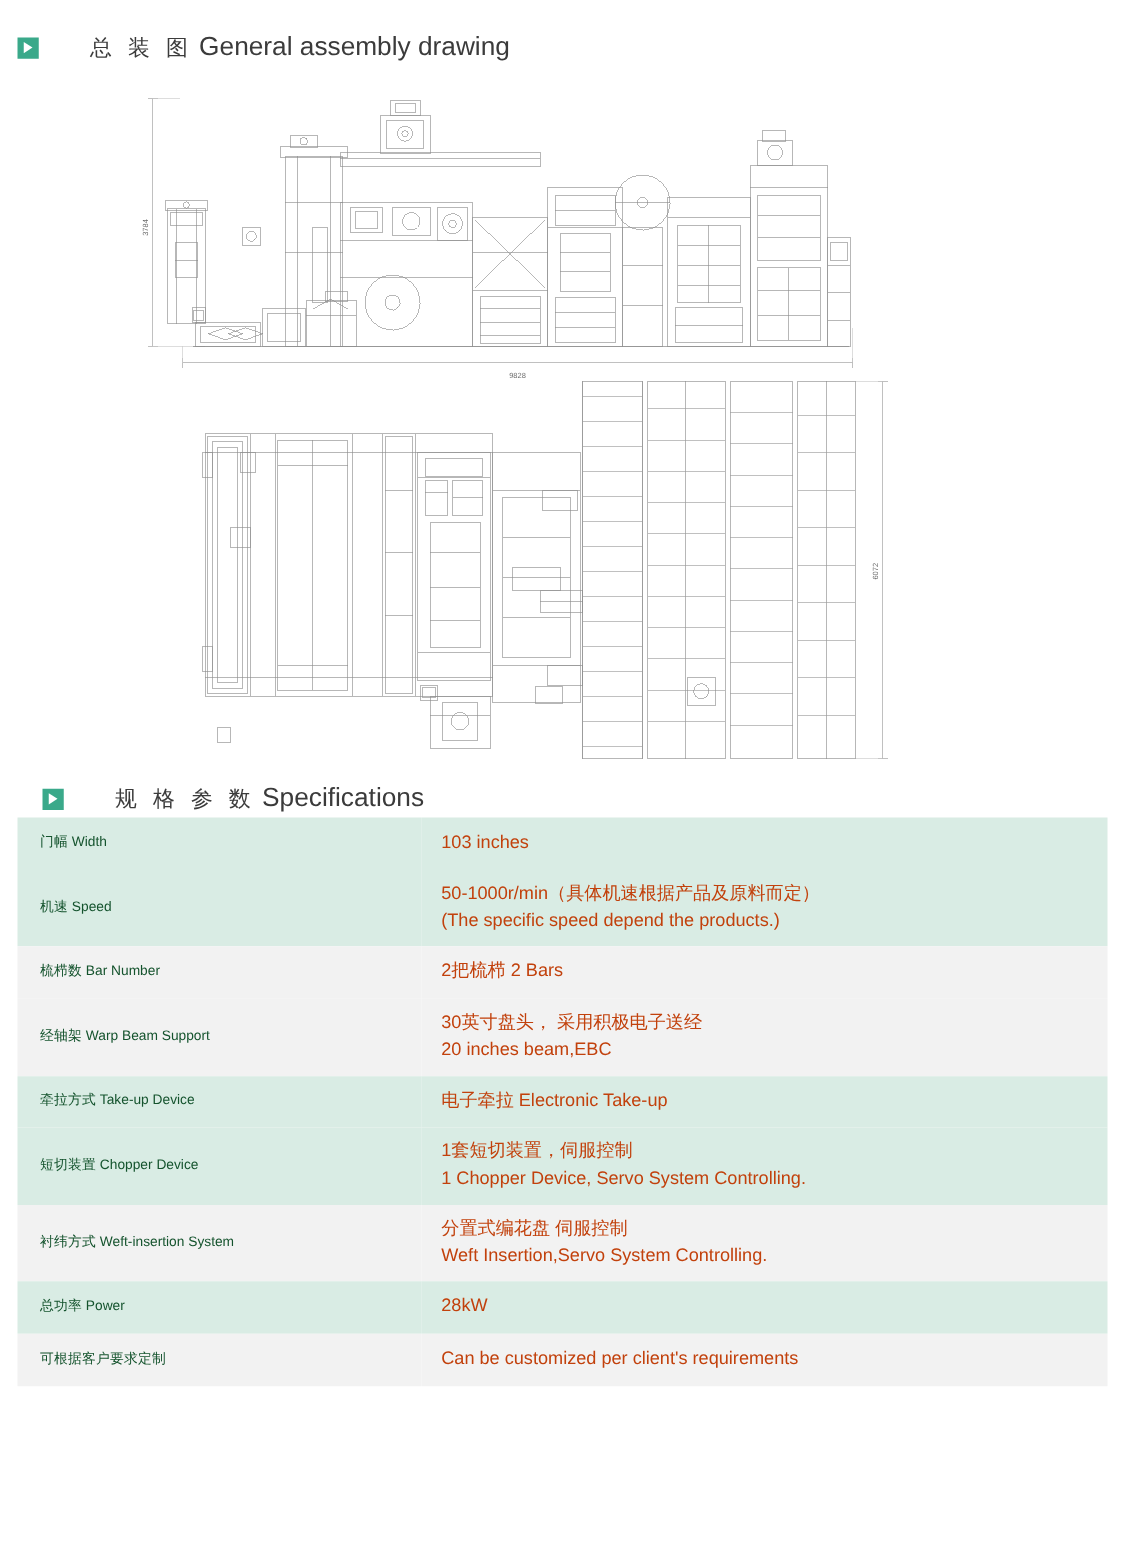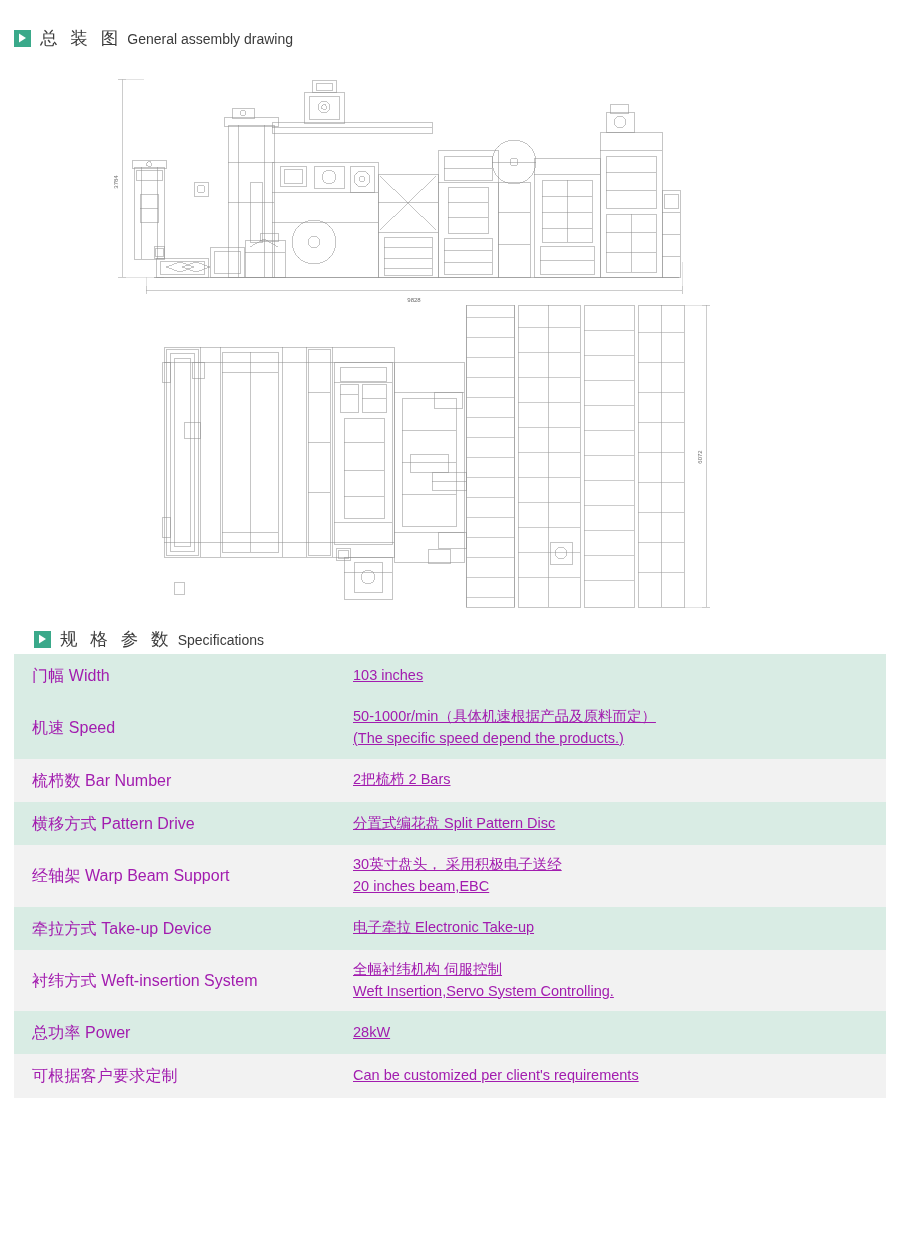--- a/index.html
+++ b/index.html
@@ -35,23 +35,24 @@
   .arrow-badge svg { display: block; }
   .section-title {
     font-size: 17.5px;
     color: #3b3b3b;
     letter-spacing: 0.2px;
     white-space: nowrap;
   }
   .section-title .cn {
     letter-spacing: 4px;
     font-size: 17.5px;
+    margin-left: 32px;
   }
   .section-title .en {
-    font-size: 14px;
+    font-size: 21px;
     letter-spacing: 0;
   }
 
   #header-assembly { position: absolute; top: 26px; left: 0; }
   #header-specs { position: absolute; top: 627px; left: 0; padding-left: 34px; }
 
   
   .drawing-area {
     position: absolute;
     top: 62px;
@@ -79,30 +80,29 @@
   .spec-table tr.band-green > td { background: #d9ece4; }
   .spec-table tr.band-grey > td { background: #f2f2f2; }
   .spec-table td {
     vertical-align: middle;
     padding: 10px 0;
     border: none;
   }
   .spec-table td.k {
     width: 305px;
     padding-left: 18px;
-    font-size: 16px;
-    color: #a21caf;
+    font-size: 11px;
+    color: #14532d;
     line-height: 1.45;
   }
   .spec-table td.v {
     padding-left: 16px;
     font-size: 14.5px;
-    color: #a21caf;
+    color: #c2410c;
     line-height: 1.5;
-    text-decoration: underline;
   }
   .spec-table td.v .line2 { display: block; }
   .spec-table td.k .cnk { letter-spacing: 0.2px; }
 
   .tall td { padding-top: 9px; padding-bottom: 9px; }
 </style>
 </head>
 <body>
 
 <div id="header-assembly" class="section-header">
@@ -431,55 +431,56 @@
     </tr>
     <tr class="band-grey">
       <td class="k">
         <span class="cnk">梳栉数</span>
         <span>Bar Number</span>
       </td>
       <td class="v">
         <span>2把梳栉 2 Bars</span>
       </td>
     </tr>
-    <tr class="band-green">
-      <td class="k">
-        <span class="cnk">横移方式</span>
-        <span>Pattern Drive</span>
-      </td>
-      <td class="v">
-        <span>分置式编花盘 Split Pattern Disc</span>
-      </td>
-    </tr>
     <tr class="band-grey tall">
       <td class="k">
         <span class="cnk">经轴架</span>
         <span>Warp Beam Support</span>
       </td>
       <td class="v">
         <span>30英寸盘头， 采用积极电子送经</span>
         <span class="line2">20 inches beam,EBC</span>
       </td>
     </tr>
     <tr class="band-green">
       <td class="k">
         <span class="cnk">牵拉方式</span>
         <span>Take-up Device</span>
       </td>
       <td class="v">
         <span>电子牵拉 Electronic Take-up</span>
       </td>
     </tr>
+    <tr class="band-green tall">
+      <td class="k">
+        <span class="cnk">短切装置</span>
+        <span>Chopper Device</span>
+      </td>
+      <td class="v">
+        <span>1套短切装置，伺服控制</span>
+        <span class="line2">1 Chopper Device, Servo System Controlling.</span>
+      </td>
+    </tr>
     <tr class="band-grey tall">
       <td class="k">
         <span class="cnk">衬纬方式</span>
         <span>Weft-insertion System</span>
       </td>
       <td class="v">
-        <span>全幅衬纬机构  伺服控制</span>
+        <span>分置式编花盘  伺服控制</span>
         <span class="line2">Weft Insertion,Servo System Controlling.</span>
       </td>
     </tr>
     <tr class="band-green">
       <td class="k">
         <span class="cnk">总功率</span>
         <span>Power</span>
       </td>
       <td class="v">
         <span>28kW</span>

